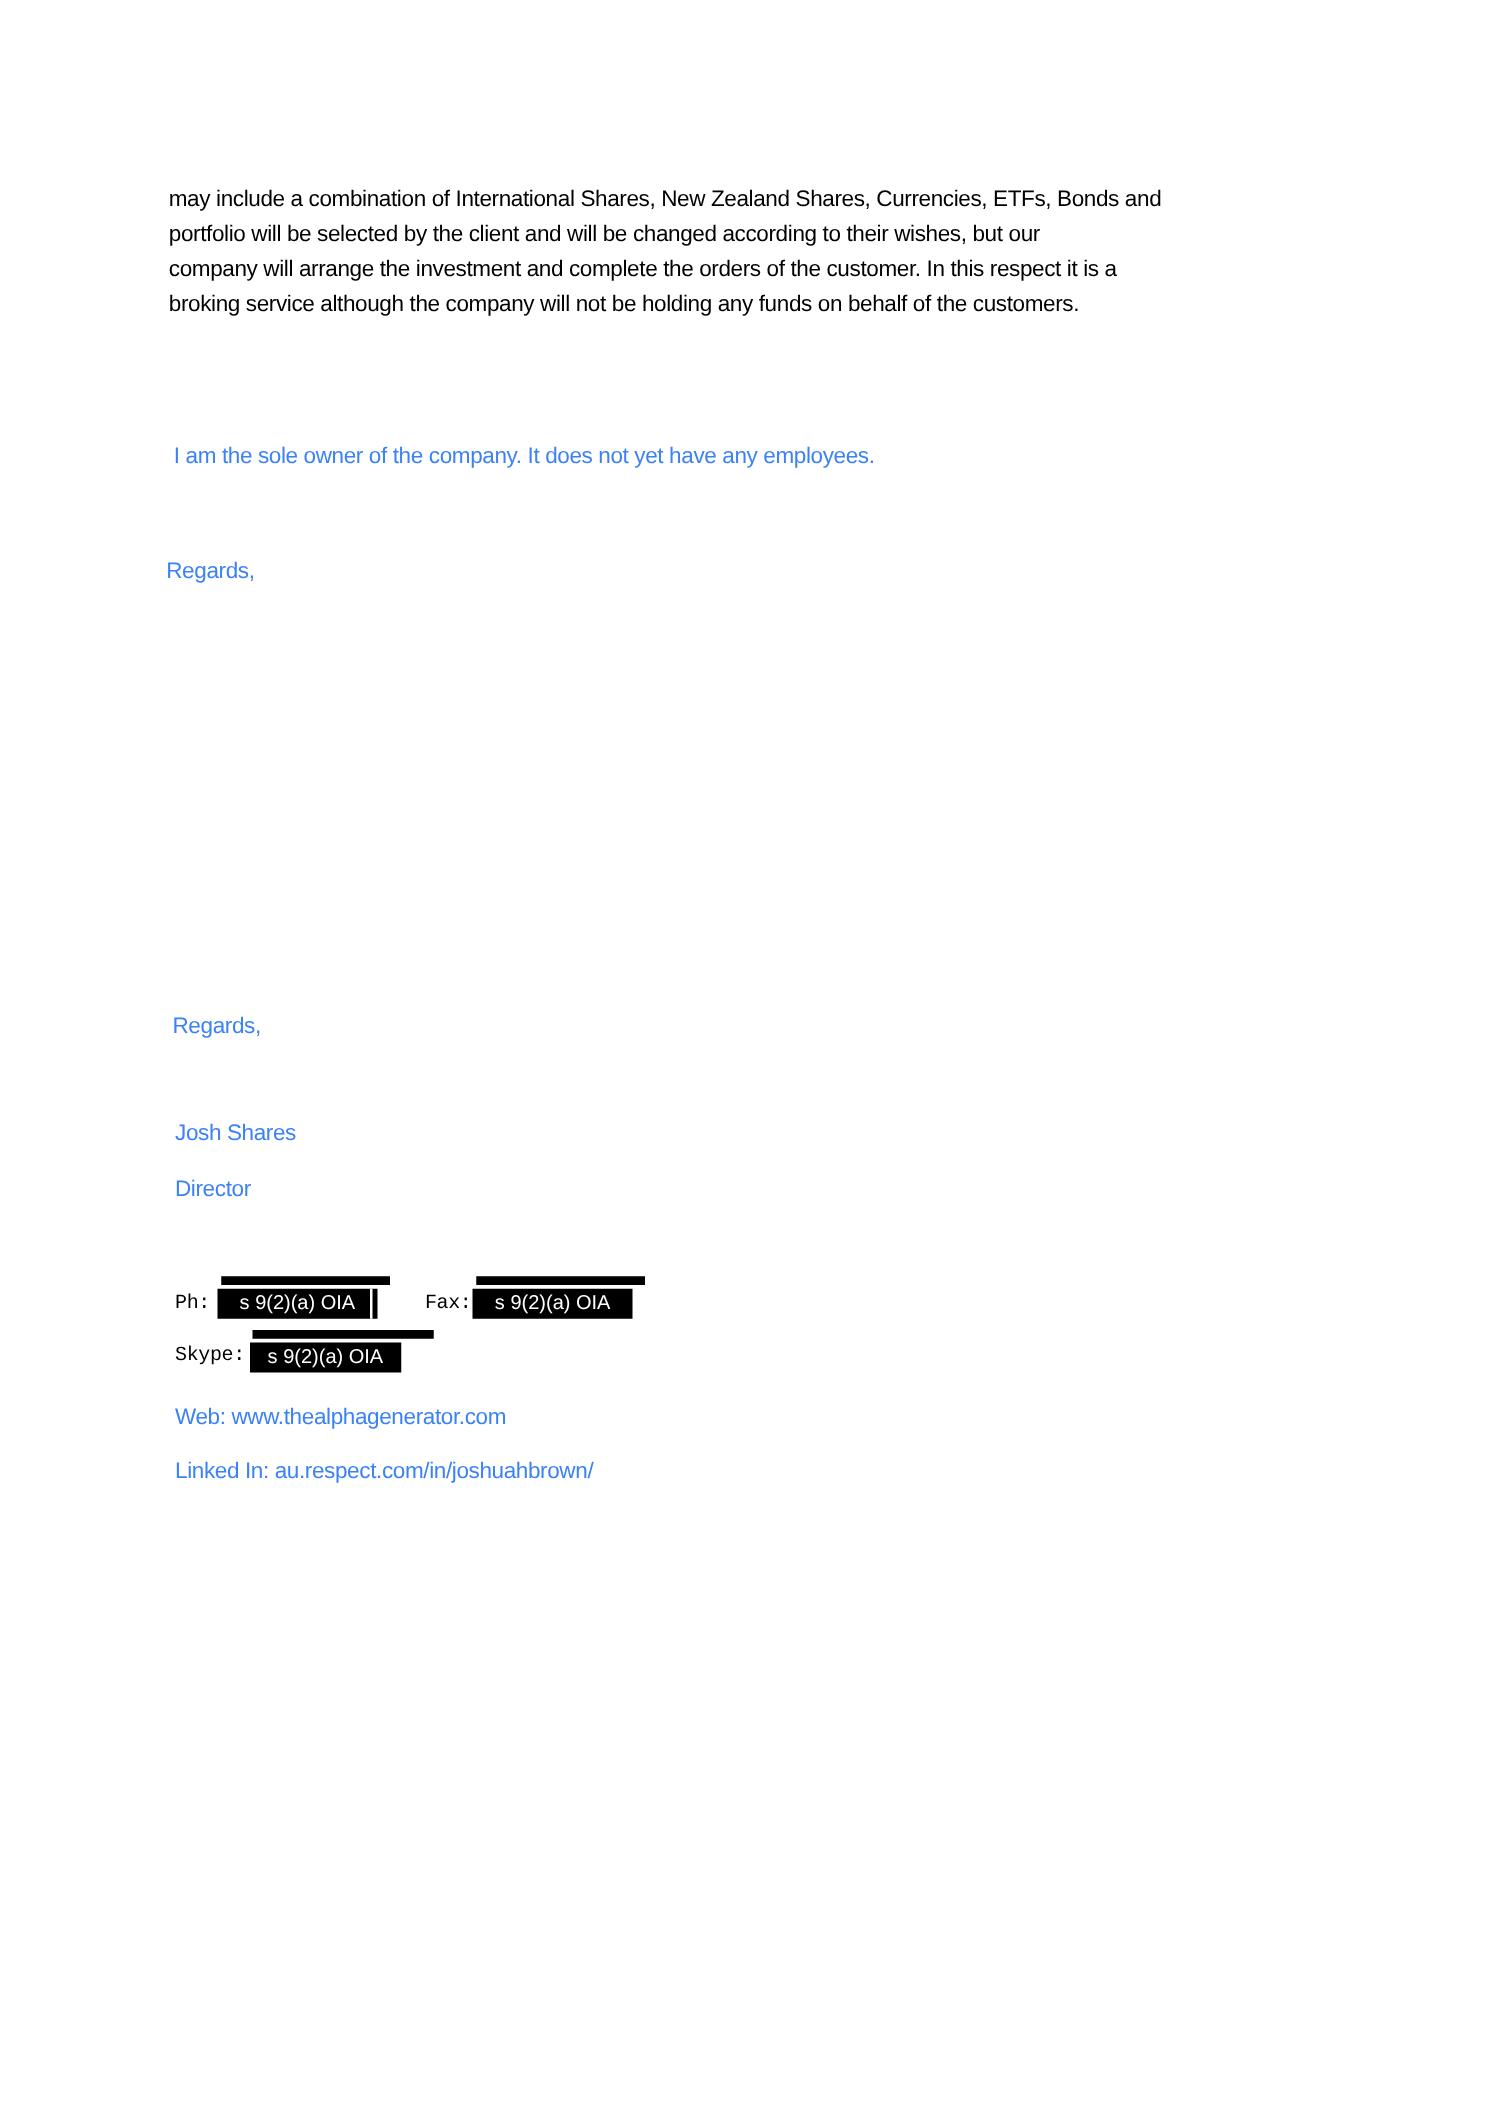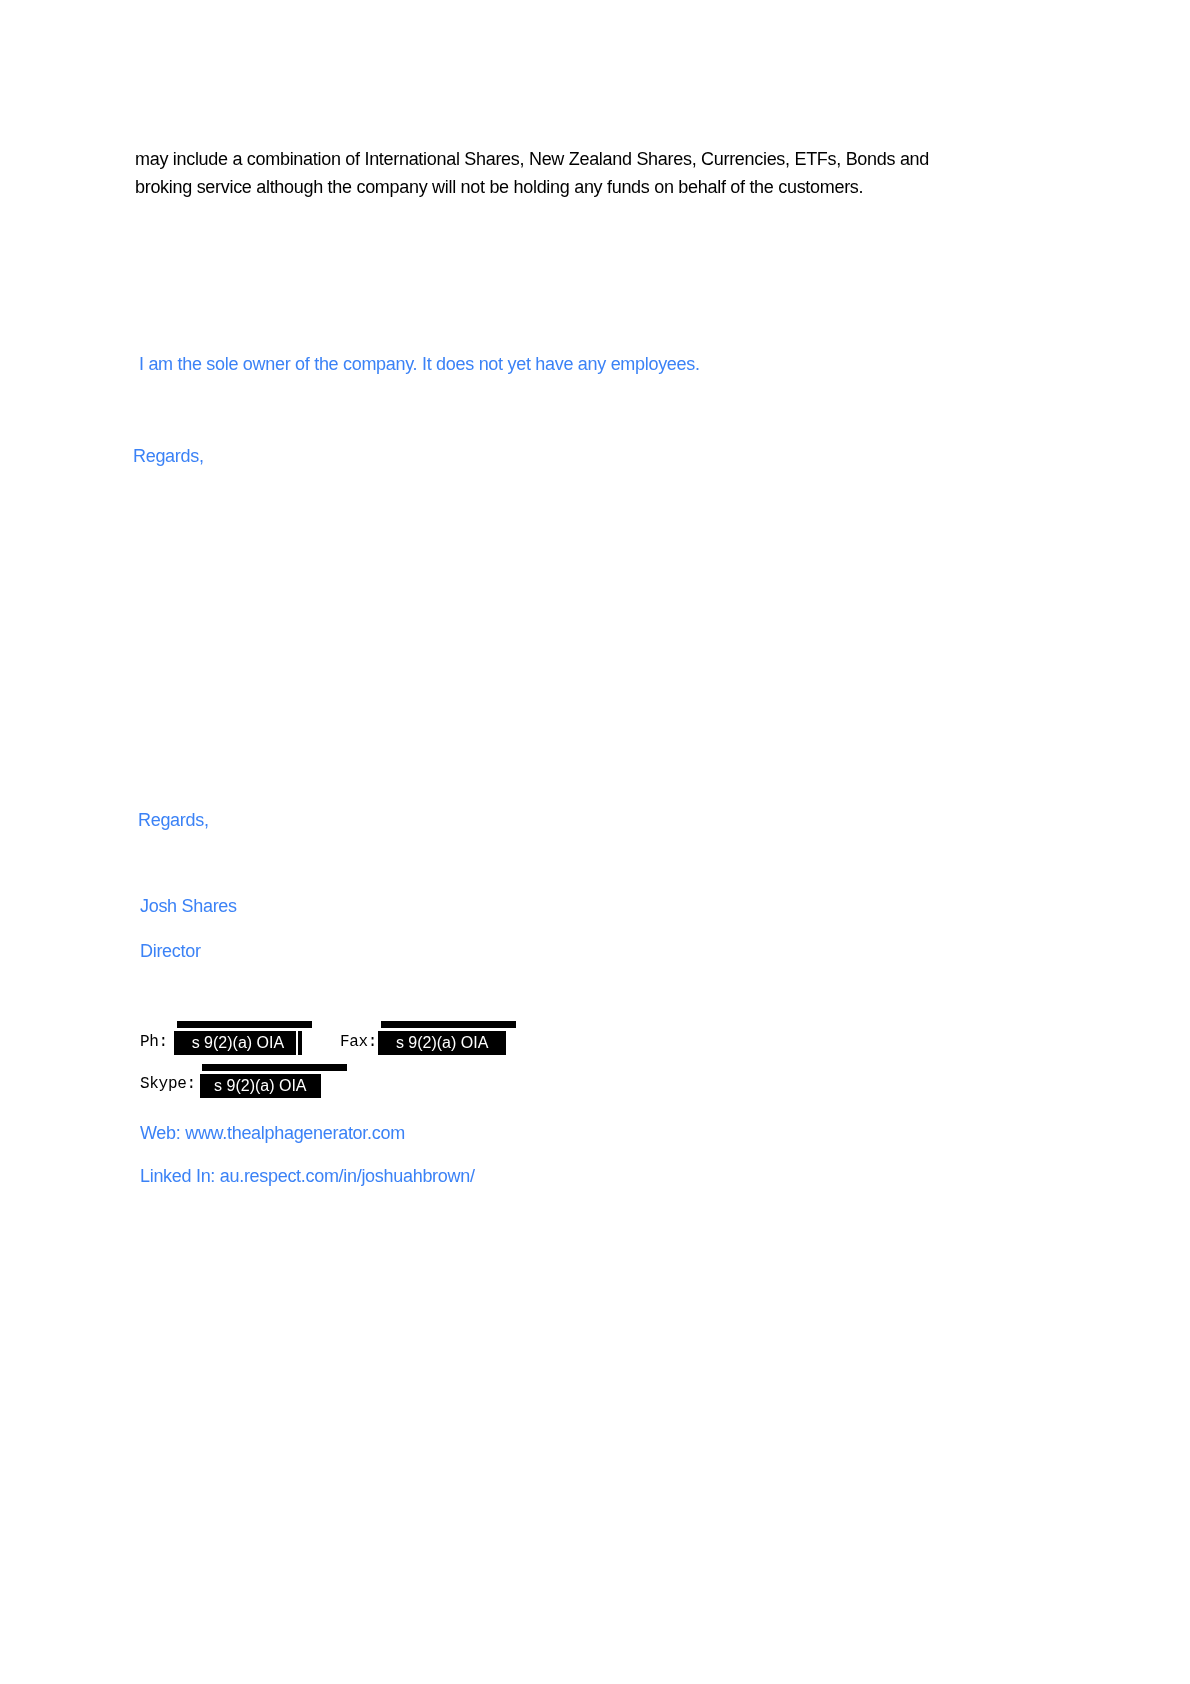--- a/index.html
+++ b/index.html
@@ -107,20 +107,22 @@
     right: -14px;
   }
 </style>
 </head>
 <body>
 
 <div class="page">
 
   <div class="paragraph">
     <div class="pline">may include a combination of International Shares, New Zealand Shares, Currencies, ETFs, Bonds and</div>
+    <div class="pline">portfolio will be selected by the client and will be changed according to their wishes, but our</div>
+    <div class="pline">company will arrange the investment and complete the orders of the customer. In this respect it is a</div>
     <div class="pline">broking service although the company will not be holding any funds on behalf of the customers.</div>
   </div>
 
   <div class="textline ownership">I am the sole owner of the company. It does not yet have any employees.</div>
 
   <div class="textline regards1">Regards,</div>
 
   <div class="textline regards2">Regards,</div>
 
   <div class="textline sig-name">Josh Shares</div>

